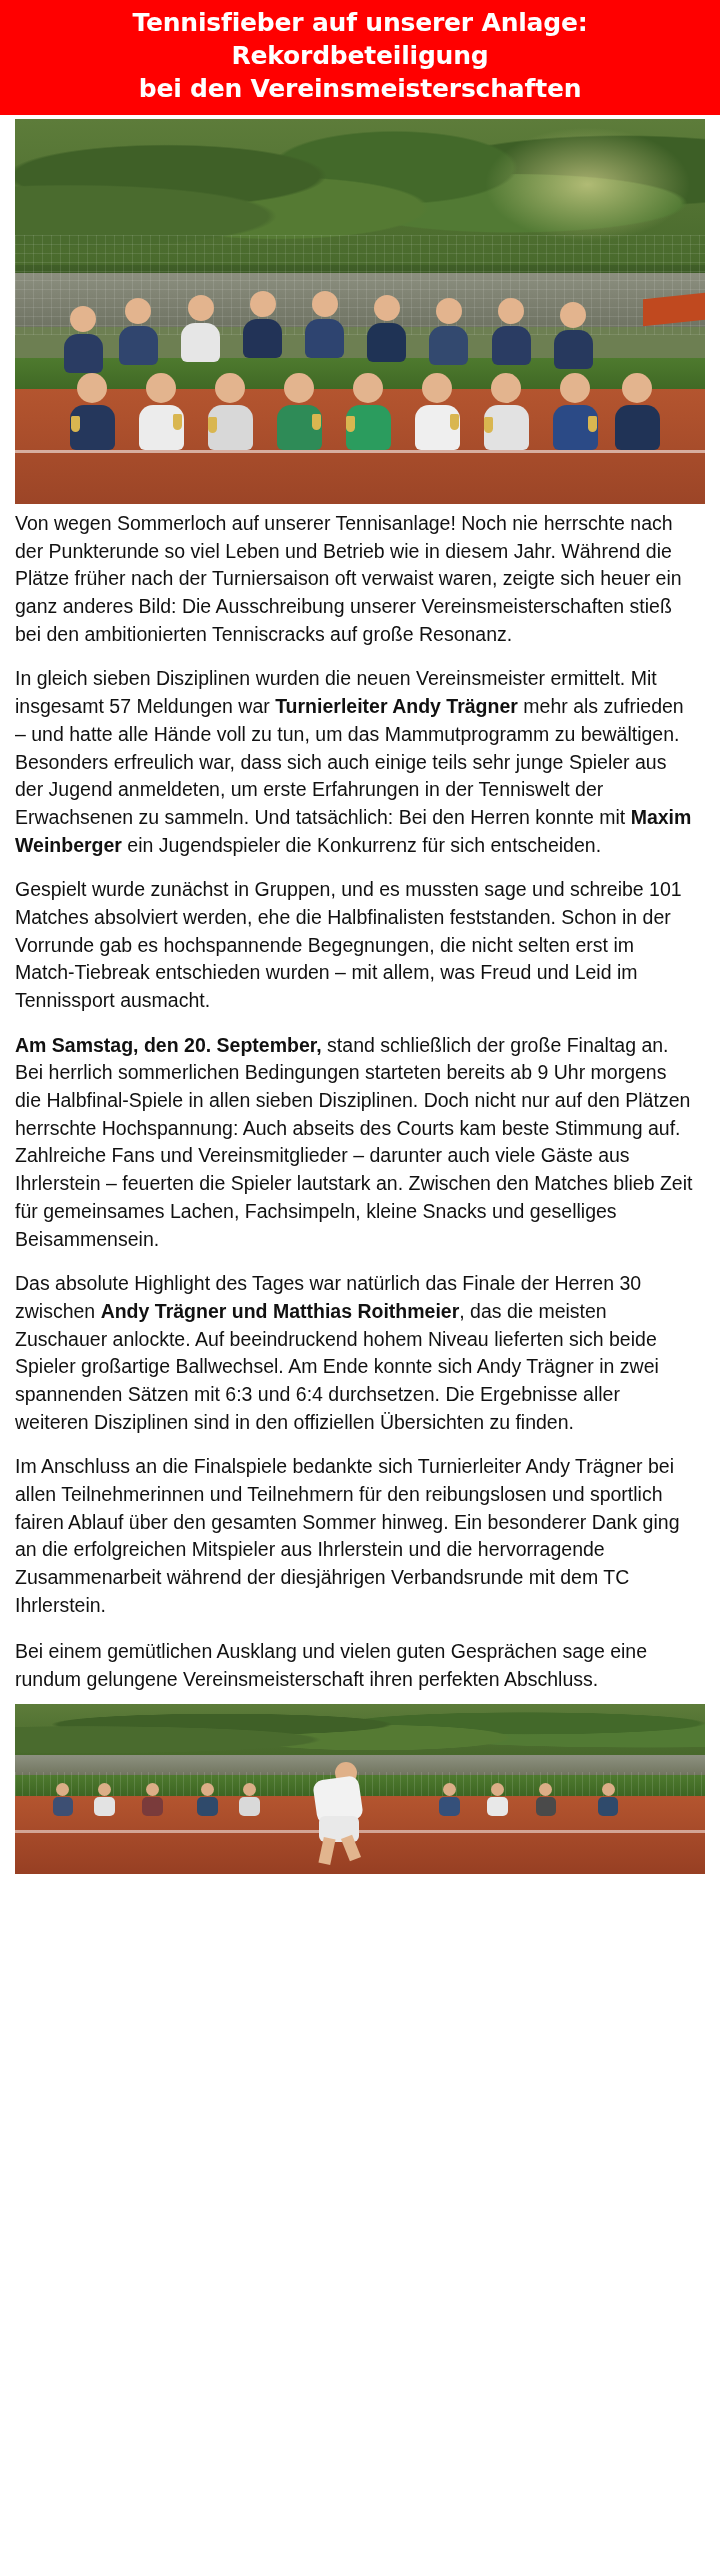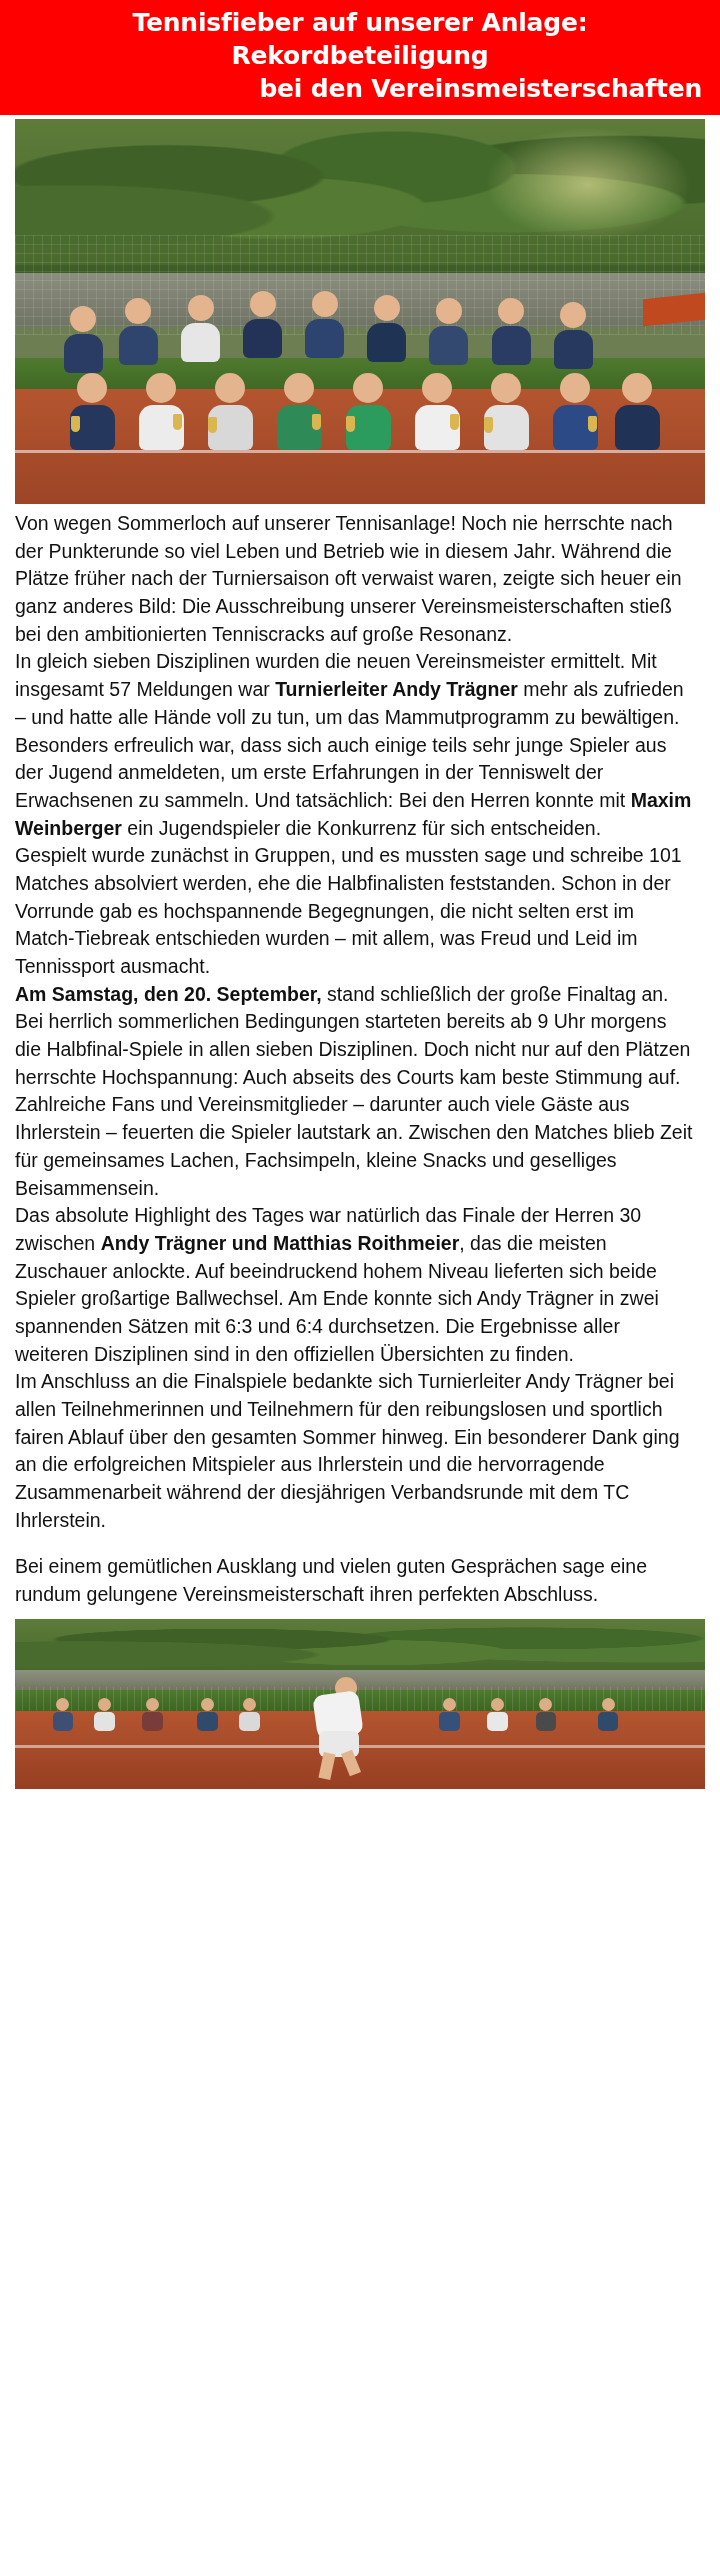--- a/index.html
+++ b/index.html
@@ -25,21 +25,20 @@
     font-size: 25px;
     line-height: 1.32;
     letter-spacing: -0.2px;
     padding: 6px 18px 10px 18px;
     box-sizing: border-box;
     width: 720px;
     font-family: "DejaVu Sans", sans-serif;
   }
   .headline .line2 {
     display: block;
-    text-align: right;
   }
   .hero {
     width: 690px;
     height: 385px;
     margin: 4px 15px 0 15px;
     position: relative;
     overflow: hidden;
     background: #6d7f52;
   }
   
@@ -114,21 +113,21 @@
   .article {
     padding: 6px 15px 0 15px;
     font-size: 19.5px;
     line-height: 1.42;
     color: #111111;
     font-family: "Liberation Sans", sans-serif;
   }
   .article p {
     margin: 0;
   }
-  .article p + p { margin-top: 0; }
+  .article p + p { margin-top: 17px; }
   .article b { font-weight: bold; }
   .gap { height: 19px; }
 
   .footer-photo {
     width: 690px;
     height: 170px;
     margin: 10px 15px 0 15px;
     position: relative;
     overflow: hidden;
     background: #a9522c;

